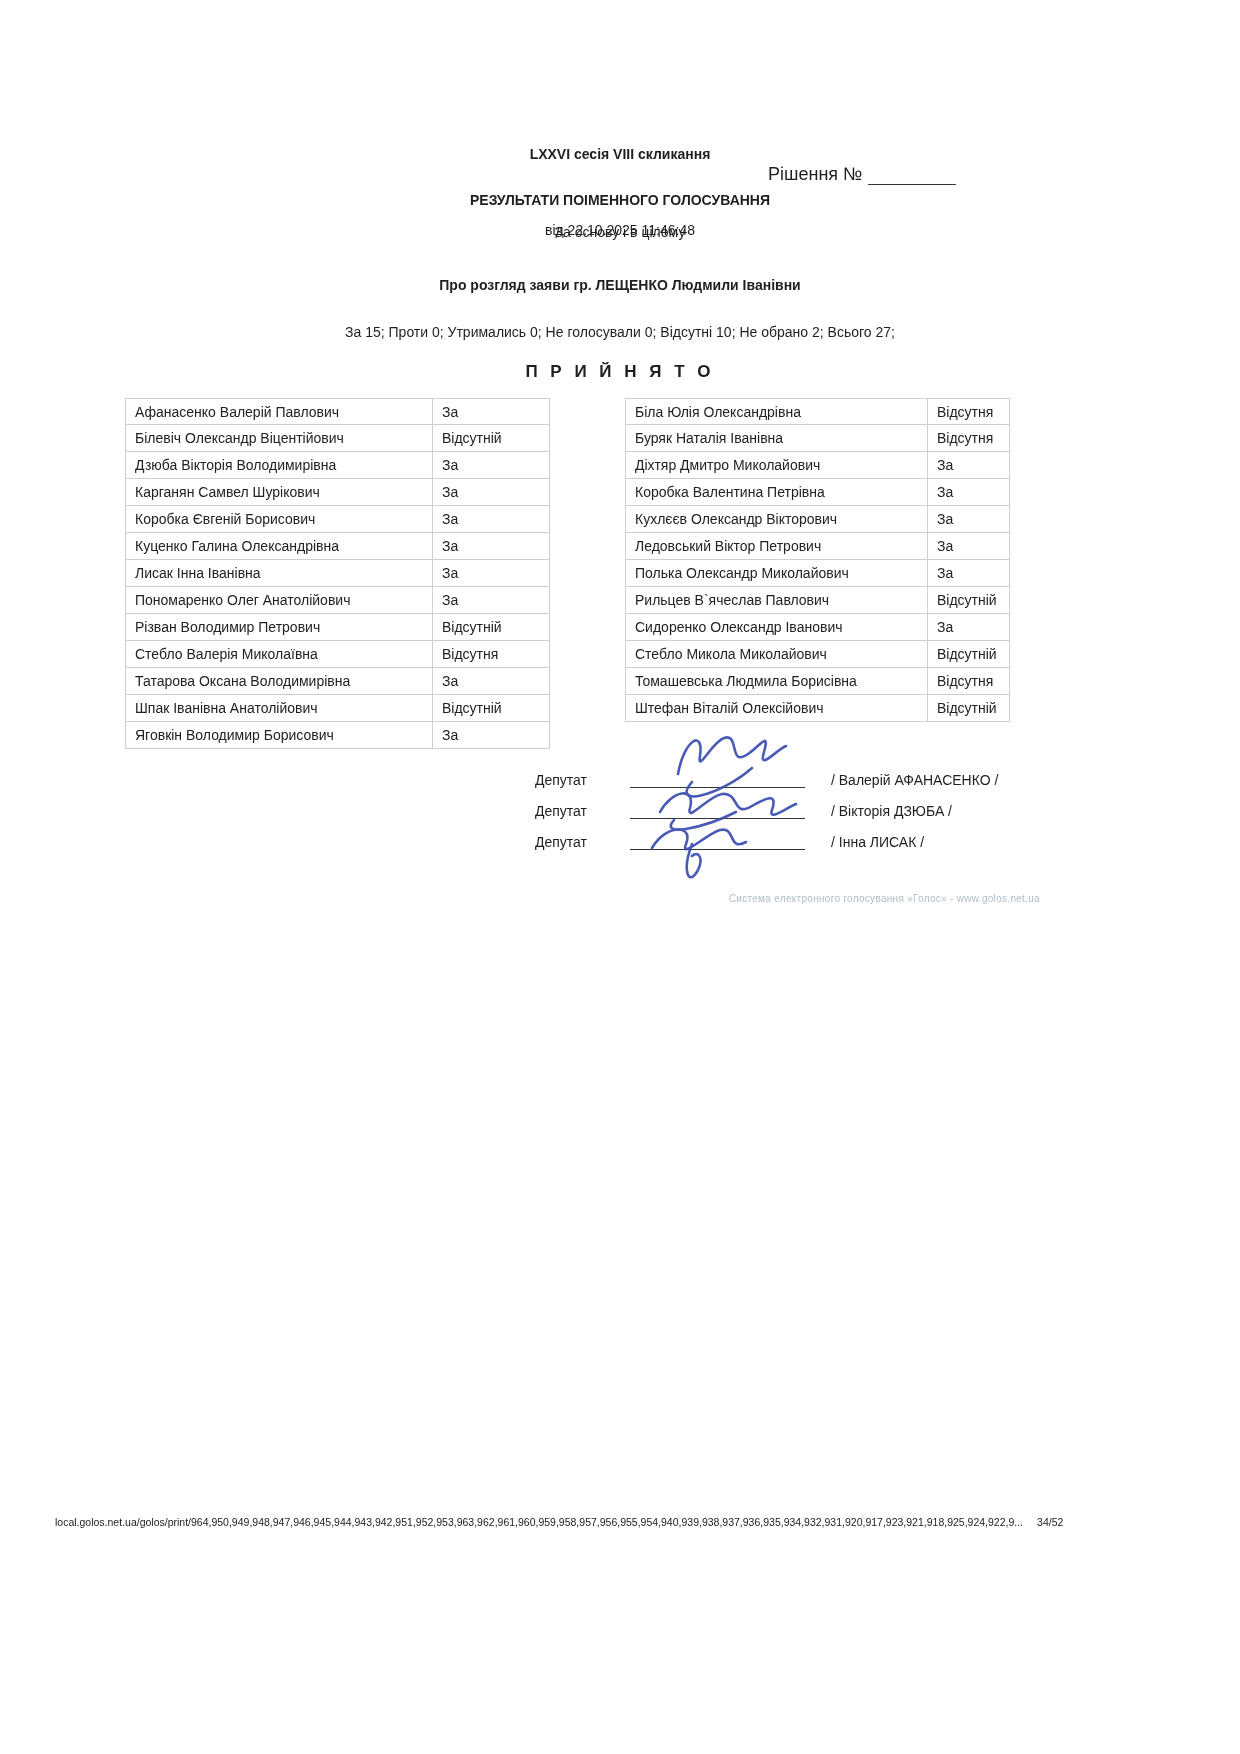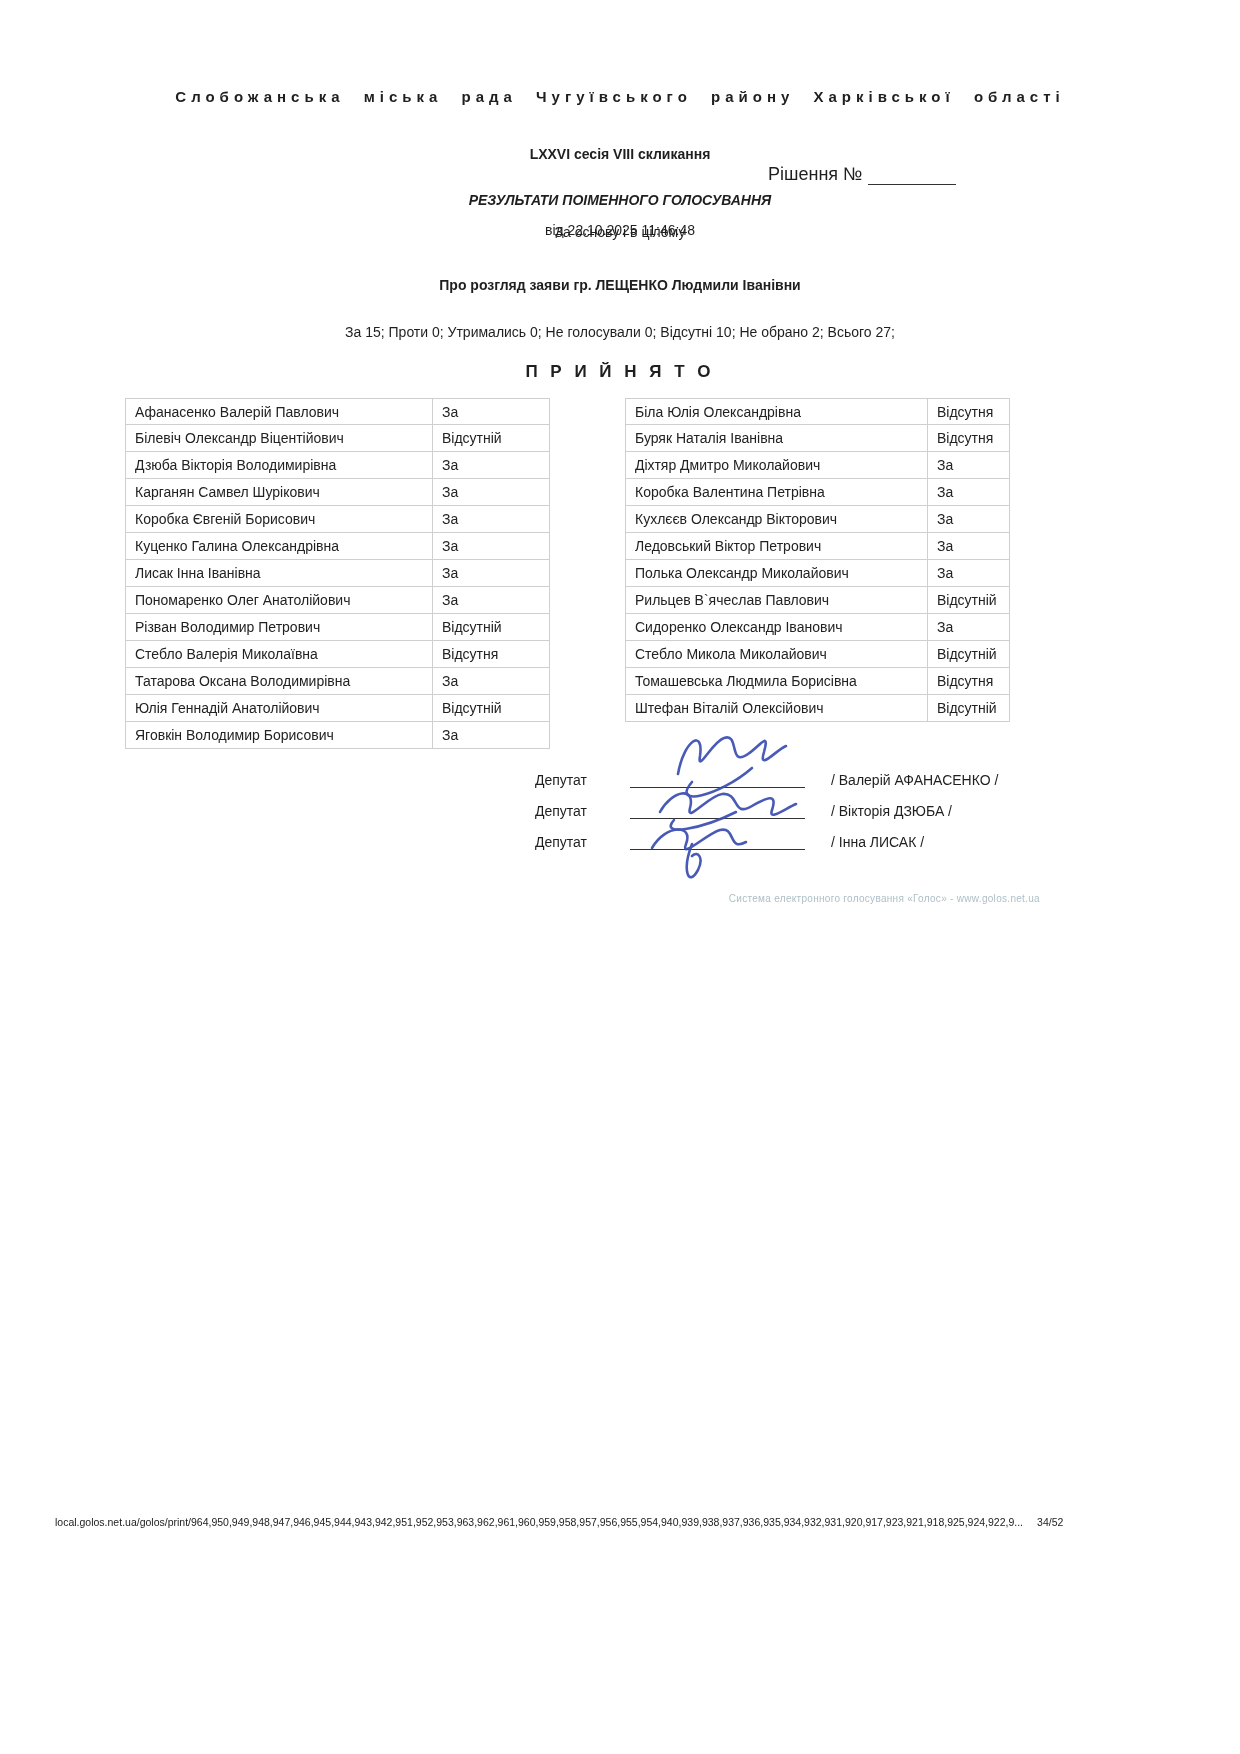--- a/index.html
+++ b/index.html
@@ -21,21 +21,21 @@
     position: absolute; top: 88px; left: 0; width: 100%;
     text-align: center; font-size: 15px; font-weight: bold;
     letter-spacing: 5px; word-spacing: 10px;
   }
 
   .session-title { position: absolute; top: 146px; left: 0; width: 100%; text-align: center; font-size: 14px; font-weight: bold; }
 
   .decision { position: absolute; top: 164px; left: 768px; font-size: 18px; display: flex; align-items: flex-end; }
   .decision .blank { display: inline-block; width: 88px; border-bottom: 1px solid #333; margin-left: 6px; height: 15px; }
 
-  .results-title { position: absolute; top: 192px; left: 0; width: 100%; text-align: center; font-size: 14px; font-weight: bold; font-style: italic; }
+  .results-title { position: absolute; top: 192px; left: 0; width: 100%; text-align: center; font-size: 14px; font-weight: bold; }
   .dt-line   { position: absolute; top: 222px; left: 0; width: 100%; text-align: center; font-size: 14px; }
   .basis-line{ position: absolute; top: 224px; left: 0; width: 100%; text-align: center; font-size: 14px; }
   .subj1 { position: absolute; top: 277px; left: 0; width: 100%; text-align: center; font-size: 14px; font-weight: bold; }
   .subj2 { position: absolute; top: 293px; left: 0; width: 100%; text-align: center; font-size: 14px; font-weight: bold; }
   .totals { position: absolute; top: 324px; left: 0; width: 100%; text-align: center; font-size: 14px; }
   .status { position: absolute; top: 362px; left: 0; width: 100%; text-align: center; font-size: 17px; font-weight: bold; letter-spacing: 4px; }
 
   .vtable { position: absolute; top: 398px; }
   .table-left  { left: 125px; width: 425px; }
   .table-right { left: 625px; width: 385px; }
@@ -62,21 +62,20 @@
   .footer { position: absolute; top: 1516px; left: 55px; width: 1130px; display: flex; align-items: baseline; font-size: 10.5px; color: #222; }
   .footer .gap { width: 14px; }
   .footer .url { white-space: nowrap; }
 </style>
 </head>
 <body>
 
 <div class="page">
 
 
-  <div class="council-title">Слобожанська міська рада Чугуївського району Харківської області</div>
 
   <div class="session-title">LXXVI сесія VIII скликання</div>
 
   <div class="decision">
     <span>Рішення №</span>
     <span class="blank"></span>
   </div>
 
   <div class="results-title">РЕЗУЛЬТАТИ ПОІМЕННОГО ГОЛОСУВАННЯ</div>
   <div class="dt-line">від 22.10.2025 11:46:48</div>
@@ -124,21 +123,21 @@
     </div>
     <div class="vrow">
       <div class="cell name">Стебло Валерія Миколаївна</div>
       <div class="cell vote">Відсутня</div>
     </div>
     <div class="vrow">
       <div class="cell name">Татарова Оксана Володимирівна</div>
       <div class="cell vote">За</div>
     </div>
     <div class="vrow">
-      <div class="cell name">Юлія Геннадій Анатолійович</div>
+      <div class="cell name">Шпак Іванівна Анатолійович</div>
       <div class="cell vote">Відсутній</div>
     </div>
     <div class="vrow">
       <div class="cell name">Яговкін Володимир Борисович</div>
       <div class="cell vote">За</div>
     </div>
   </div>
 
   <div class="vtable table-right">
     <div class="vrow">

